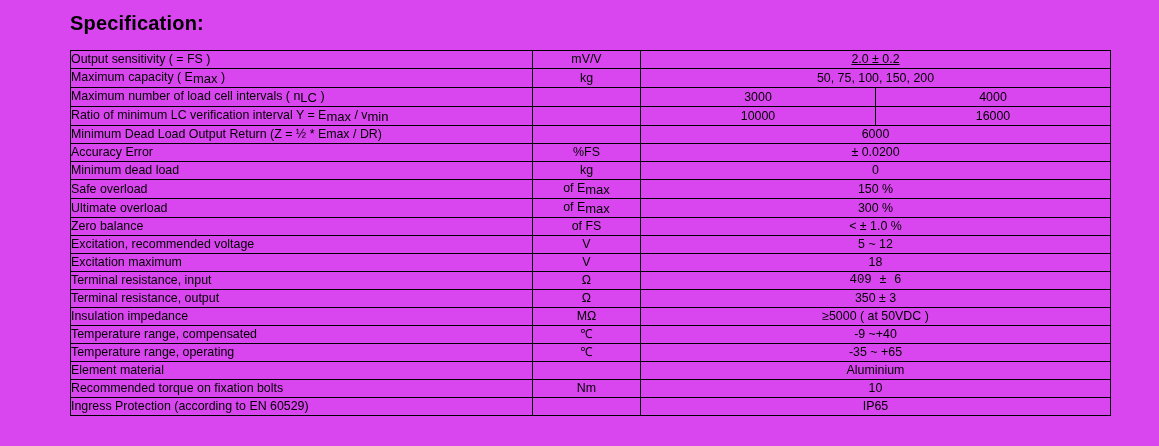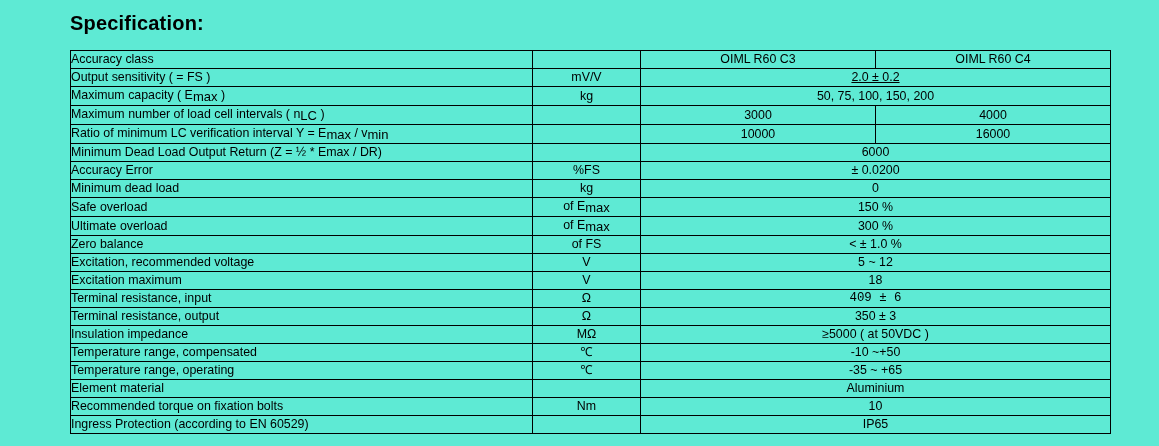--- a/index.html
+++ b/index.html
@@ -6,21 +6,21 @@
   html, body {
     margin: 0;
     padding: 0;
     background: #ffffff;
     font-family: "Liberation Sans", sans-serif;
   }
   .page {
     width: 1159px;
     height: 446px;
     position: relative;
-    background: #5eead4;
+    background: #d946ef;
     overflow: hidden;
   }
   .title {
     position: absolute;
     left: 70px;
     top: 12px;
     font-size: 20px;
     font-weight: bold;
     color: #000000;
     letter-spacing: 0.2px;
@@ -55,26 +55,20 @@
 </head>
 <body>
 
 <div class="page">
 
   <div class="title">Specification:</div>
 
   <div class="table-wrap">
     <table class="spec">
       <tbody>
-          <tr>
-            <td class="c-label">Accuracy class</td>
-            <td class="c-unit"></td>
-            <td class="c-val">OIML R60 C3</td>
-            <td class="c-val">OIML R60 C4</td>
-          </tr>
           <tr>
             <td class="c-label">Output sensitivity ( = FS )</td>
             <td class="c-unit">mV/V</td>
             <td class="c-val" colspan="2" style="width: 470px; text-decoration: underline;">2.0 ± 0.2</td>
           </tr>
           <tr>
             <td class="c-label">Maximum capacity ( E<span class="sub">max</span> )</td>
             <td class="c-unit">kg</td>
             <td class="c-val" colspan="2" style="width: 470px;">50, 75, 100, 150, 200</td>
           </tr>
@@ -141,21 +135,21 @@
             <td class="c-val" colspan="2" style="width: 470px;">350 ± 3</td>
           </tr>
           <tr>
             <td class="c-label">Insulation impedance</td>
             <td class="c-unit">MΩ</td>
             <td class="c-val" colspan="2" style="width: 470px;">≥5000 ( at 50VDC )</td>
           </tr>
           <tr>
             <td class="c-label">Temperature range, compensated</td>
             <td class="c-unit">℃</td>
-            <td class="c-val" colspan="2" style="width: 470px;">-10 ~+50</td>
+            <td class="c-val" colspan="2" style="width: 470px;">-9 ~+40</td>
           </tr>
           <tr>
             <td class="c-label">Temperature range, operating</td>
             <td class="c-unit">℃</td>
             <td class="c-val" colspan="2" style="width: 470px;">-35 ~ +65</td>
           </tr>
           <tr>
             <td class="c-label">Element material</td>
             <td class="c-unit"></td>
             <td class="c-val" colspan="2" style="width: 470px;">Aluminium</td>

